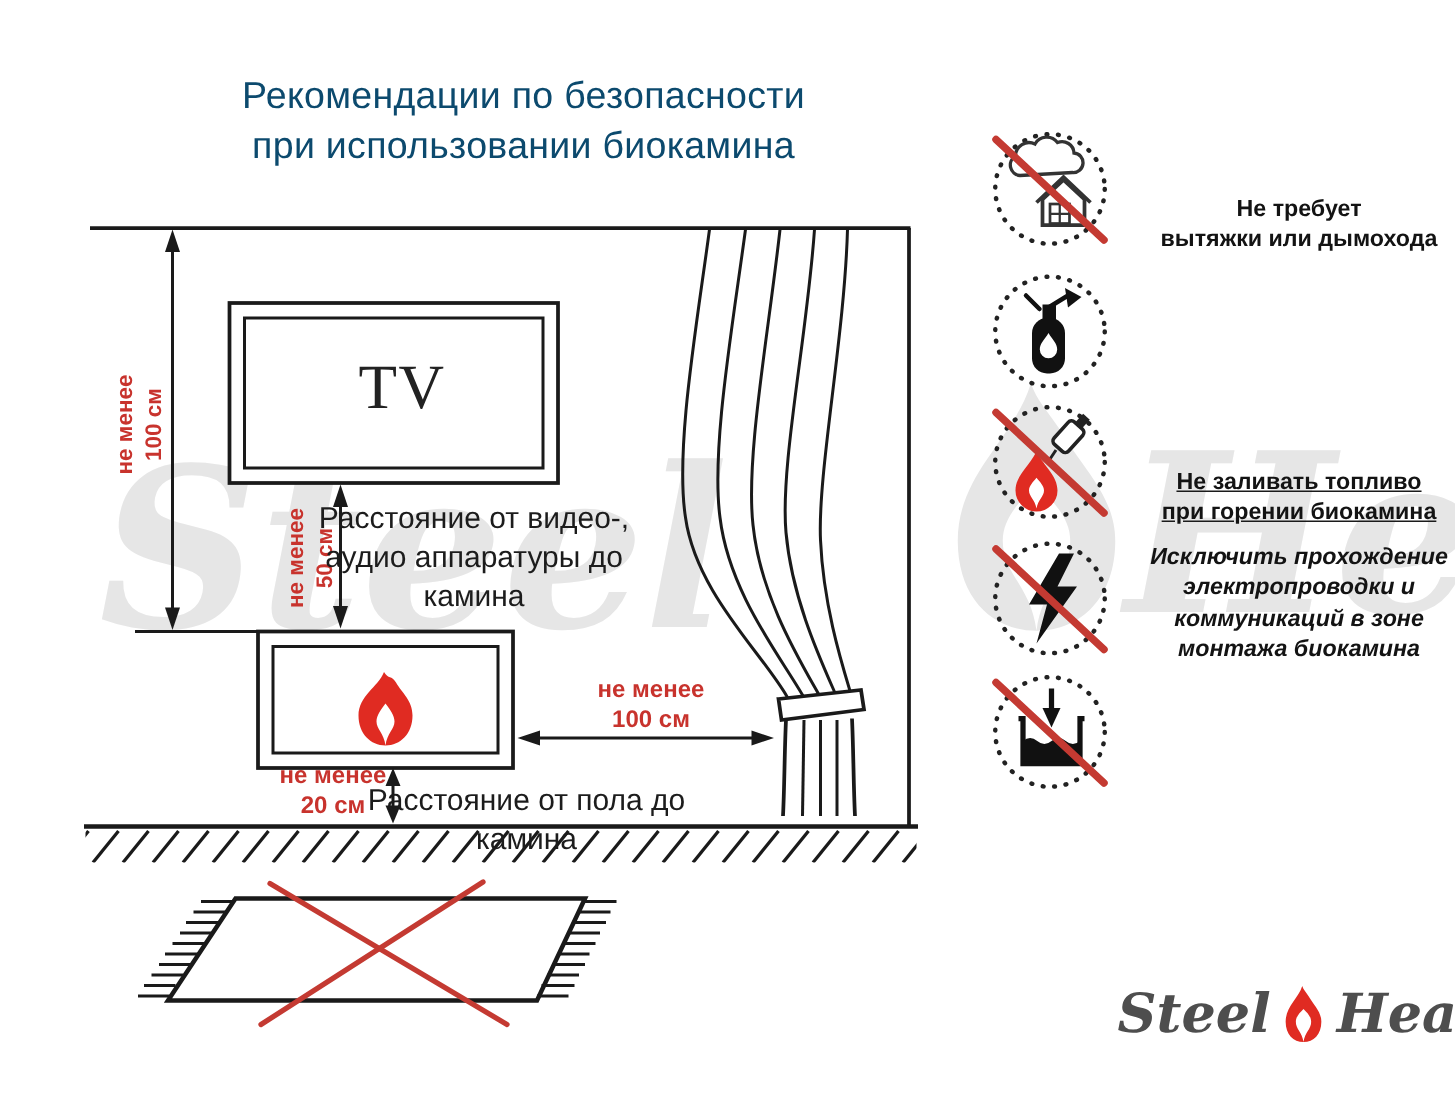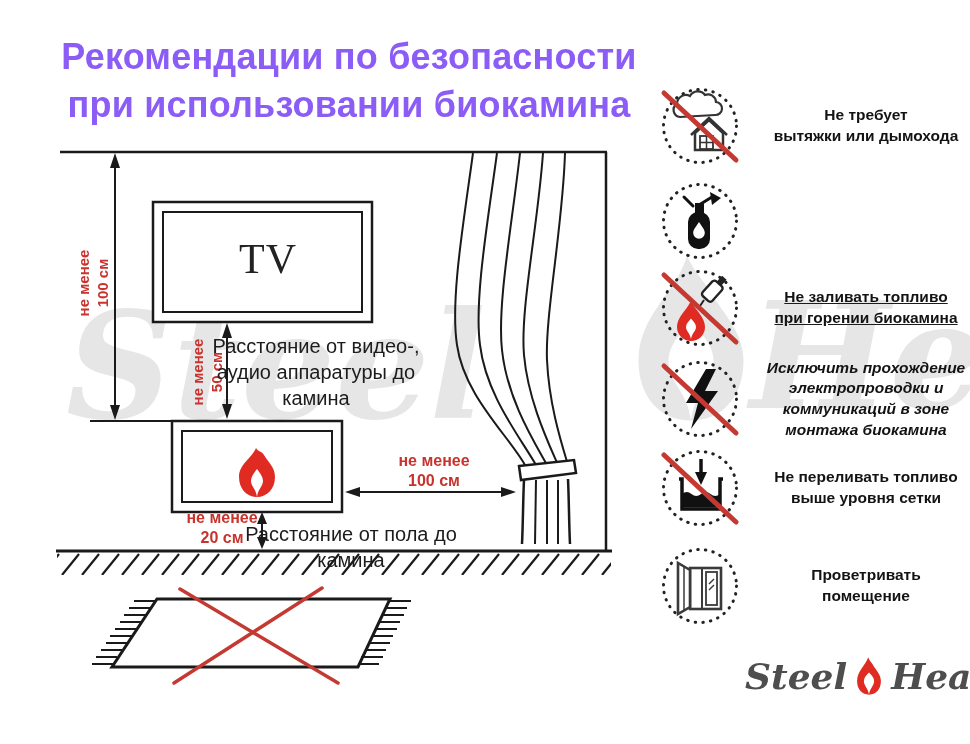--- a/index.html
+++ b/index.html
@@ -7,34 +7,34 @@
   body {
     width:970px; height:744px; position:relative; overflow:hidden;
     font-family:"Liberation Sans", sans-serif; color:#1b1b1b;
   }
   .page { position:absolute; inset:0; background:#fff; }
   .abs { position:absolute; }
   .lbl { text-align:center; white-space:pre-line; transform:translate(-50%,-50%); }
   .rot { transform:translate(-50%,-50%) rotate(-90deg); }
   .red { color:#c8332d; }
   .blk { color:#1c1c1c; }
-  .title { font-size:36px; font-weight:700; line-height:1.32; letter-spacing:.2px; color:#8b5cf6; z-index:2; }
+  .title { font-size:25px; font-weight:400; line-height:1.32; letter-spacing:.2px; color:#0c4a6e; z-index:2; }
   .dim-label { font-size:15px; font-weight:700; line-height:1.26; z-index:2; }
   .note-label { font-size:20px; font-weight:400; line-height:1.3; z-index:2; }
   .tv-text { font-family:"Liberation Serif", serif; font-size:42px; font-weight:400; color:#222; z-index:2; letter-spacing:1px; }
   .main-svg { position:absolute; left:0; top:0; z-index:1; }
   .watermark { position:absolute; inset:0; z-index:0; pointer-events:none; }
   .watermark span {
     position:absolute; font-family:"DejaVu Serif", serif; font-style:italic; font-weight:700;
     color:#e6e6e6; line-height:1; white-space:nowrap;
   }
   .wm-steel { left:66px; top:292px; font-size:148px; }
   .wm-heat  { left:750px; top:282px; font-size:148px; }
   .safety-row {
-    position:absolute; left:655px; width:312px; display:flex; align-items:center; gap:20px;
+    position:absolute; left:655px; width:312px; display:flex; align-items:flex-end; gap:20px;
     transform:translateY(-50%); z-index:2;
   }
   .safety-icon { flex:0 0 90px; }
   .safety-text {
     flex:1; text-align:center; font-size:15.5px; font-weight:700; line-height:1.33;
     color:#131313; white-space:pre-line;
   }
   .logo { position:absolute; left:745px; top:676px; transform:translateY(-50%); display:flex; align-items:center; gap:5px; z-index:2; }
   .logo span { font-family:"DejaVu Serif", serif; font-style:italic; font-weight:700; font-size:36px; color:#4e4e4e; line-height:1; }
 </style>
@@ -205,38 +205,22 @@
 
   <div class="safety-row" style="top:488px;">
     <svg class="safety-icon" width="90" height="90" viewBox="0 0 90 90">
       <circle cx="45" cy="45" r="36.5" fill="none" stroke="#222" stroke-width="3" stroke-dasharray="0.5 7.2" stroke-linecap="round"></circle>
       <path d="M24 36 L27 36 L27 66 L65 66 L65 36 L68 36" fill="none" stroke="#111" stroke-width="3.5"></path>
       <path d="M27 51 q4.75 -4 9.5 0 t9.5 0 t9.5 0 t9.5 0 V64.5 H27 Z" fill="#111"></path>
       <line x1="46" y1="16" x2="46" y2="32" stroke="#111" stroke-width="3.5"></line>
       <polygon points="46,42 40,29 52,29" fill="#111"></polygon>
       <line x1="9" y1="12" x2="81" y2="79" stroke="#c43a32" stroke-width="5" stroke-linecap="round"></line>
     </svg>
-    <div class="safety-text">Не переливать топливо
-выше уровня сетки</div>
-  </div>
-
-  <div class="safety-row" style="top:586px;">
-    <svg class="safety-icon" width="90" height="90" viewBox="0 0 90 90">
-      <circle cx="45" cy="45" r="36.5" fill="none" stroke="#222" stroke-width="3" stroke-dasharray="0.5 7.2" stroke-linecap="round"></circle>
-      <rect x="35" y="27" width="31" height="41" fill="#fff" stroke="#3a3a3a" stroke-width="2.6"></rect>
-      <rect x="51" y="31" width="11" height="33" fill="#fff" stroke="#3a3a3a" stroke-width="1.8"></rect>
-      <line x1="47" y1="27" x2="47" y2="68" stroke="#3a3a3a" stroke-width="2"></line>
-      <line x1="54" y1="43" x2="59" y2="38" stroke="#3a3a3a" stroke-width="1.5"></line>
-      <line x1="54" y1="49" x2="59" y2="44" stroke="#3a3a3a" stroke-width="1.5"></line>
-      <polygon points="35,29 23,22 23,73 35,66" fill="#fff" stroke="#3a3a3a" stroke-width="2.6"></polygon>
-      <line x1="29" y1="26" x2="29" y2="69" stroke="#3a3a3a" stroke-width="1.5"></line>
-    </svg>
-    <div class="safety-text">Проветривать
-помещение</div>
-  </div>
+  </div>
+
 
   <div class="logo">
     <span>Steel</span>
     <svg width="34" height="42" viewBox="0 0 40 48">
       <path d="M19 2 C16 12 6 18 6 30 C6 40 12 46 20 46 C28 46 34 40 34 30 C34 22 28 17 24 10 C22 7 20 5 19 2 Z" fill="#e02b22"></path>
       <path d="M20 46 C19 38 14 36 14 30 C14 26 17 23 20 20 C23 23 26 26 26 30 C26 36 21 38 20 46 Z" fill="#fff"></path>
     </svg>
     <span>Heat</span>
   </div>
 

